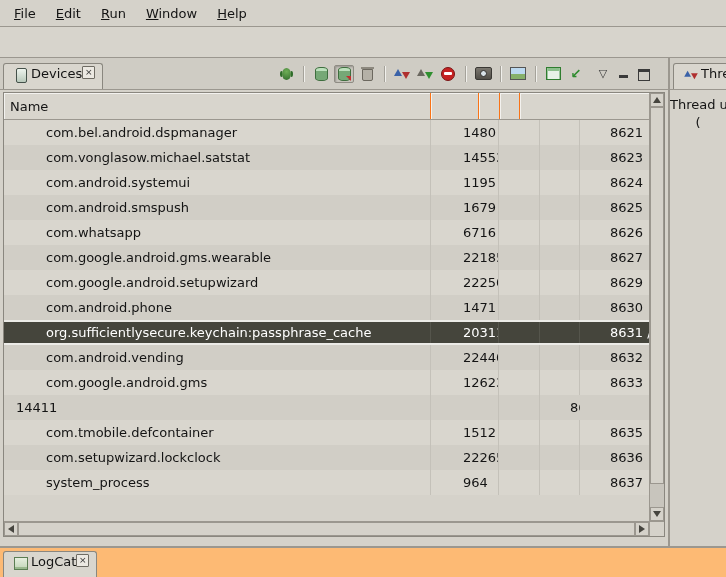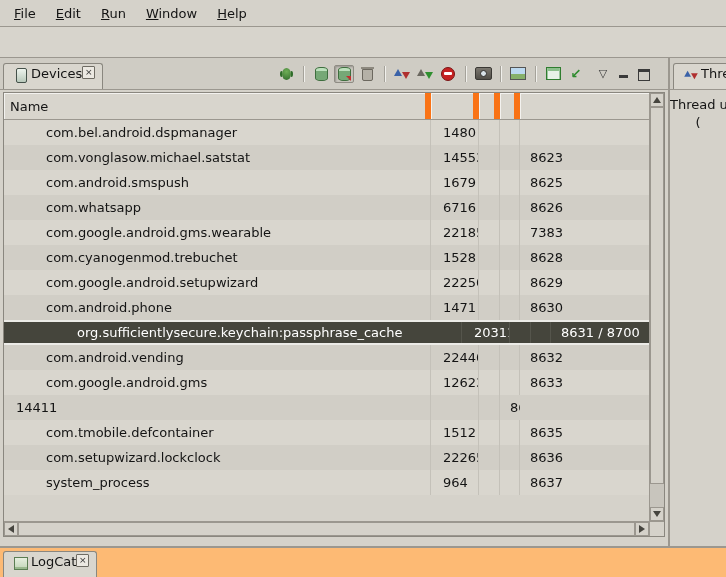--- a/index.html
+++ b/index.html
@@ -83,32 +83,32 @@
     background:linear-gradient(#eef4ee,#b9c9bb);}
   .i-threads-tab{transform:scale(.85);}
   .i-logcat::before{content:"";width:12px;height:11px;border:1px solid #5a7d52;
     background:linear-gradient(#e7efe0,#c2d6b8);box-shadow:inset 0 -3px 0 -1px #9ab88e;}
   
   .table-wrap{margin:2px 3px 0 3px;border:1px solid #8a877f;background:#d5d2ca;
     display:grid;grid-template-columns:1fr 15px;grid-template-rows:1fr 15px;height:443px;flex:0 0 auto;}
   .table-content{grid-column:1;grid-row:1;overflow:hidden;display:flex;flex-direction:column;}
   .header-row,.row{display:grid;grid-template-columns:427px 48px 21px 20px 1fr;flex:0 0 auto;}
   .header-row{height:26px;background:#d8d5cd;border-bottom:1px solid #9b978f;}
-  .header-cell{border-right:6px solid #f97316;box-shadow:inset 1px 1px 0 #f3f2ef;
+  .header-cell{border-right:1px solid #f97316;box-shadow:inset 1px 1px 0 #f3f2ef;
     display:flex;align-items:center;padding-left:6px;box-sizing:border-box;overflow:hidden;}
   .header-cell:last-child{border-right:none;}
-  .row{height:25px;box-sizing:border-box;}
+  .row{height:25px;box-sizing:border-box;gap:20px;}
   .row:nth-child(odd){background:#d9d6ce;}
   .row:nth-child(even){background:#d1cec6;}
   .cell{height:100%;display:flex;align-items:center;padding-left:12px;box-sizing:border-box;
     border-right:1px solid #c4c1b9;overflow:hidden;white-space:nowrap;}
   .cell.name{padding-left:42px;}
   .cell.port{padding-left:10px;border-right:none;}
   .row.selected{background:#45453c;color:#ffffff;
-    border-top:2px solid #ecebe7;border-bottom:2px solid #ecebe7;padding-left:31px;}
+    border-top:2px solid #ecebe7;border-bottom:2px solid #ecebe7;}
   .row.selected .cell{border-right-color:#55554c;}
   
   .vscroll{grid-column:2;grid-row:1;display:flex;flex-direction:column;
     background:#c8c5bd;border-left:1px solid #9b978f;box-sizing:border-box;}
   .hscroll{grid-column:1;grid-row:2;display:flex;background:#c8c5bd;
     border-top:1px solid #9b978f;box-sizing:border-box;}
   .scroll-btn{flex:0 0 14px;height:14px;width:14px;display:flex;align-items:center;
     justify-content:center;background:#d5d2ca;border:1px solid #9b978f;box-sizing:border-box;}
   .vthumb{flex:0 0 88%;background:#d5d2ca;border:1px solid #9b978f;box-sizing:border-box;}
   .hthumb{flex:1 1 auto;background:#d5d2ca;border:1px solid #9b978f;box-sizing:border-box;margin-right:0;}
@@ -181,55 +181,56 @@
           <div class="header-cell"></div>
           <div class="header-cell"></div>
           <div class="header-cell"></div>
         </div>
         <div>
             <div class="row">
     <div class="cell name">com.bel.android.dspmanager</div>
     <div class="cell">1480</div>
     <div class="cell"></div>
     <div class="cell"></div>
+    <div class="cell port">8621</div>
   </div>
             <div class="row">
     <div class="cell name">com.vonglasow.michael.satstat</div>
     <div class="cell">14553</div>
     <div class="cell"></div>
     <div class="cell"></div>
     <div class="cell port">8623</div>
   </div>
             <div class="row">
+    <div class="cell name">com.android.systemui</div>
+    <div class="cell">1195</div>
+    <div class="cell"></div>
+    <div class="cell"></div>
+    <div class="cell port">8624</div>
+  </div>
+            <div class="row">
     <div class="cell name">com.android.smspush</div>
     <div class="cell">1679</div>
     <div class="cell"></div>
     <div class="cell"></div>
     <div class="cell port">8625</div>
   </div>
             <div class="row">
     <div class="cell name">com.whatsapp</div>
     <div class="cell">6716</div>
     <div class="cell"></div>
     <div class="cell"></div>
     <div class="cell port">8626</div>
   </div>
             <div class="row">
     <div class="cell name">com.google.android.gms.wearable</div>
     <div class="cell">22185</div>
     <div class="cell"></div>
     <div class="cell"></div>
-    <div class="cell port">7383</div>
-  </div>
-            <div class="row">
-    <div class="cell name">com.cyanogenmod.trebuchet</div>
-    <div class="cell">1528</div>
-    <div class="cell"></div>
-    <div class="cell"></div>
-    <div class="cell port">8628</div>
+    <div class="cell port">8627</div>
   </div>
             <div class="row">
     <div class="cell name">com.google.android.setupwizard</div>
     <div class="cell">22250</div>
     <div class="cell"></div>
     <div class="cell"></div>
     <div class="cell port">8629</div>
   </div>
             <div class="row">
     <div class="cell name">com.android.phone</div>

